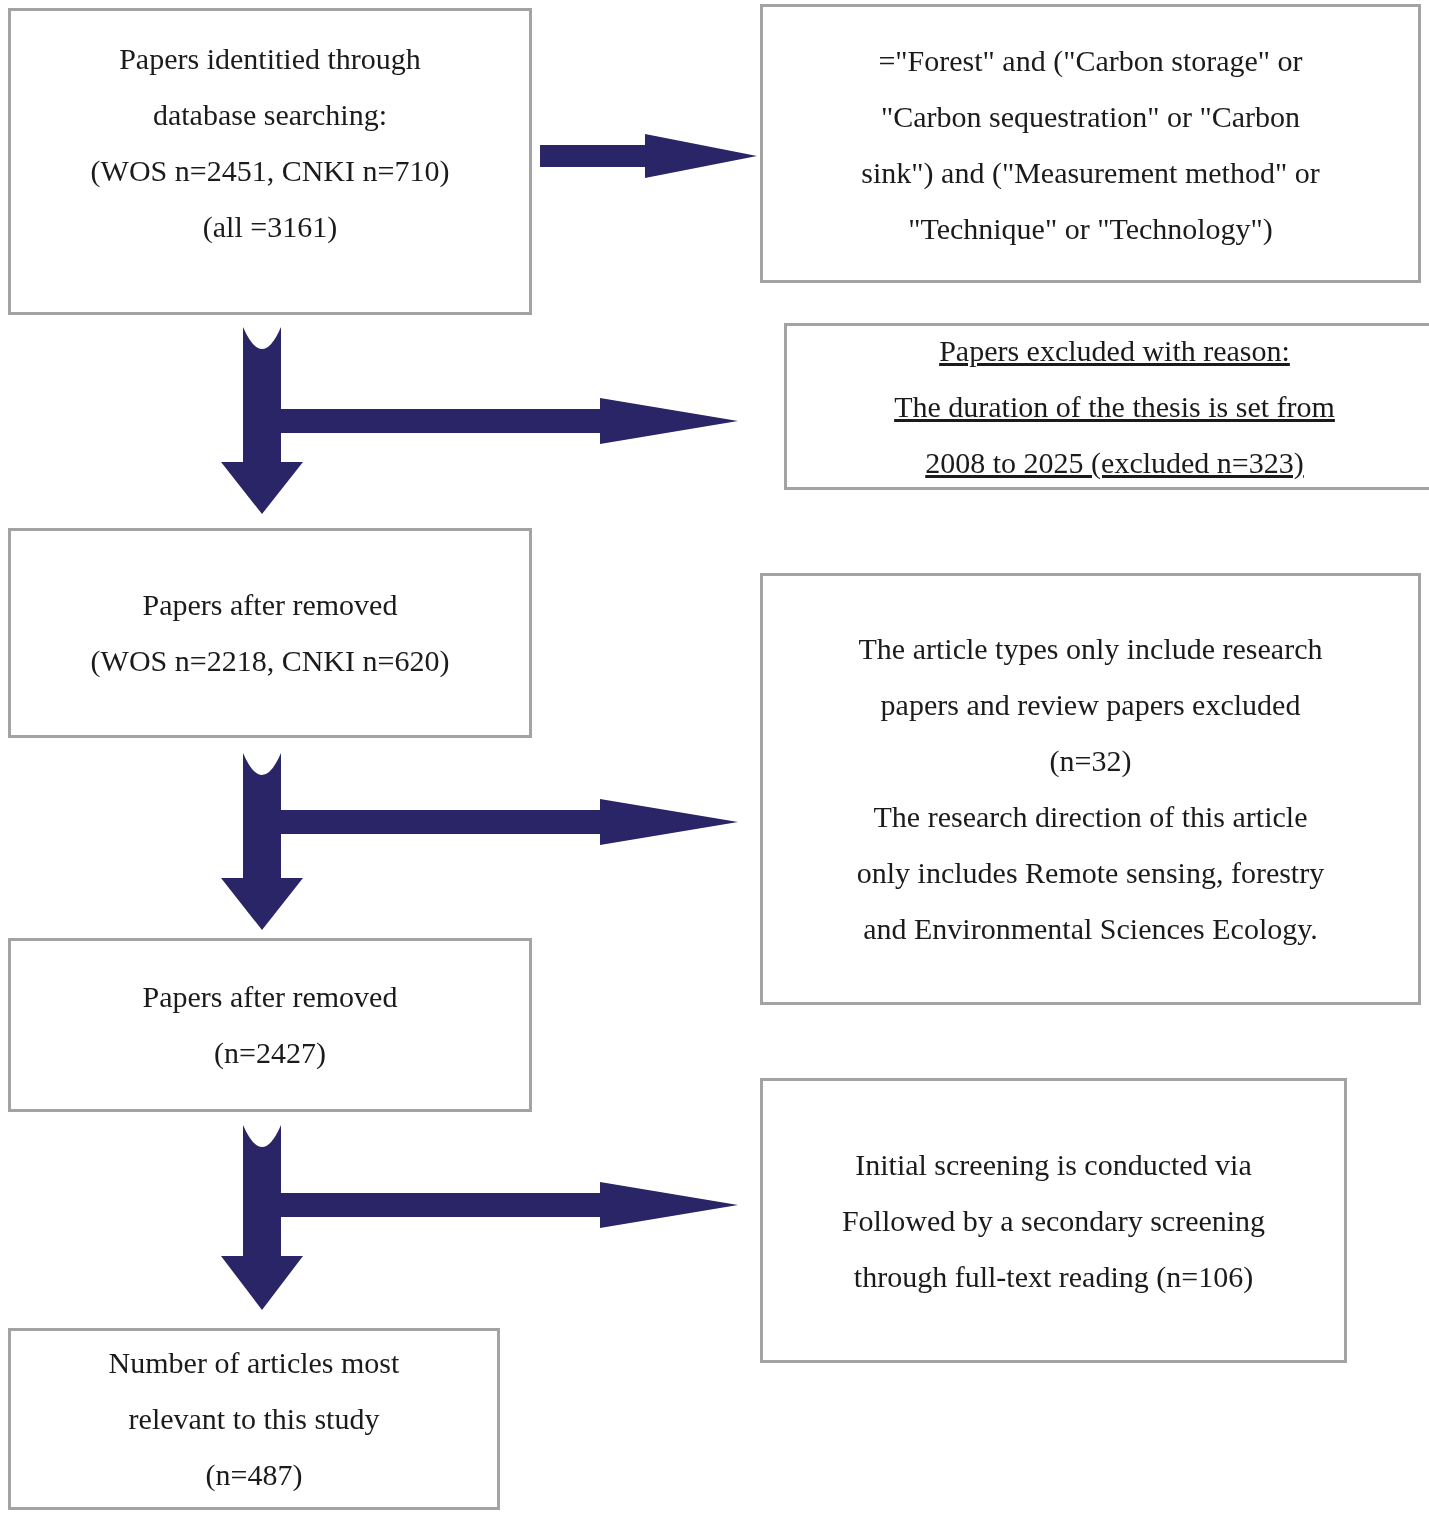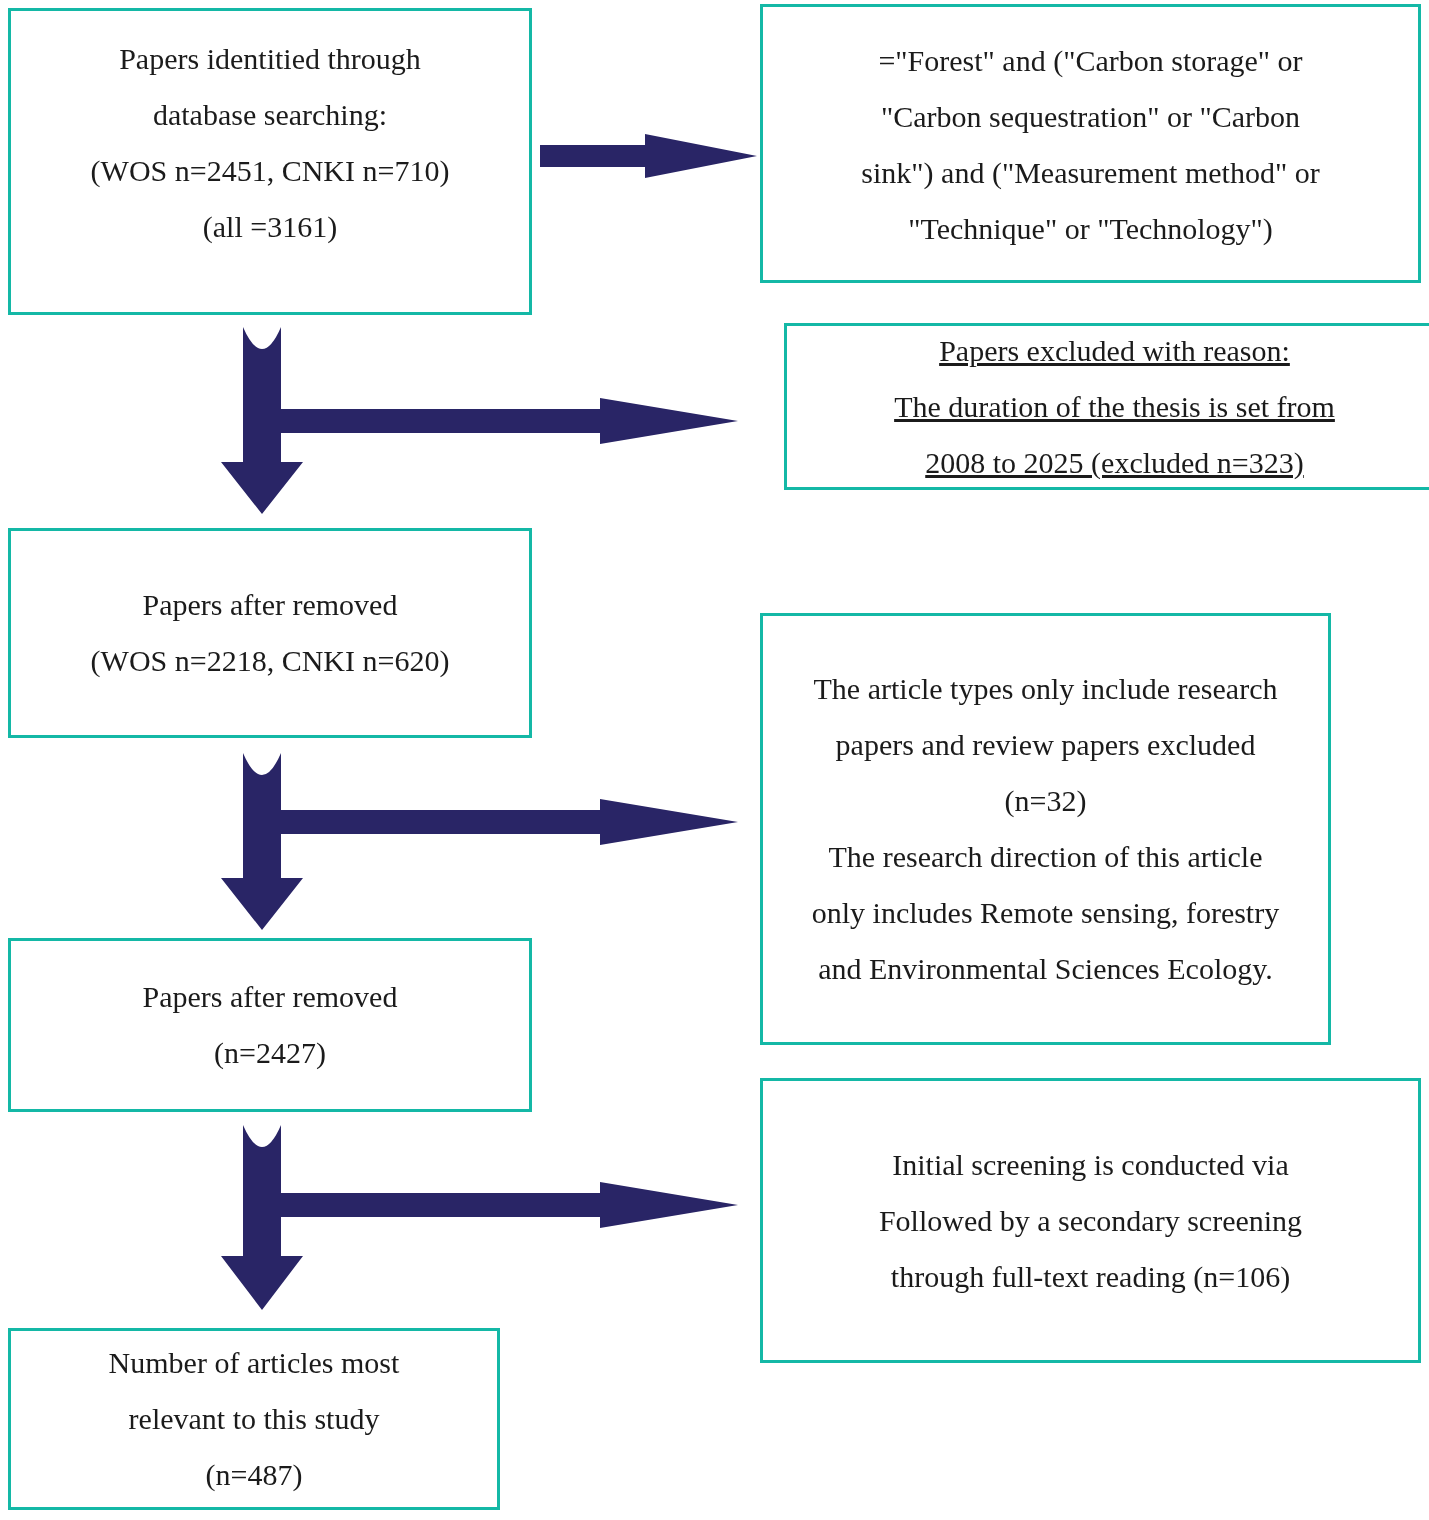--- a/index.html
+++ b/index.html
@@ -6,43 +6,43 @@
   #canvas{
     position:relative;
     width:1429px;height:1520px;
     background:#ffffff;
     font-family:"Liberation Serif","DejaVu Serif",serif;
     color:#1b1b1b;
     overflow:hidden;
   }
   .fbox{
     position:absolute;
-    border:3px solid #14b8a6;
+    border:3px solid #a3a3a3;
     background:#ffffff;
     box-sizing:border-box;
     display:flex;
     flex-direction:column;
     align-items:center;
     justify-content:center;
     text-align:center;
     font-size:30px;
     line-height:56px;
   }
   .fbox .line{width:100%;}
   .top-align{justify-content:flex-start;}
   
   #box-l1{left:8px;top:8px;width:524px;height:307px;padding-top:20px;}
   #box-l2{left:8px;top:528px;width:524px;height:210px;}
   #box-l3{left:8px;top:938px;width:524px;height:174px;}
   #box-l4{left:8px;top:1328px;width:492px;height:182px;}
   
   #box-r1{left:760px;top:4px;width:661px;height:279px;padding-top:26px;}
   #box-r2{left:784px;top:323px;width:661px;height:167px;text-decoration:underline;}
-  #box-r3{left:760px;top:613px;width:571px;height:432px;align-items:center;}
-  #box-r4{left:760px;top:1078px;width:661px;height:285px;}
+  #box-r3{left:760px;top:573px;width:661px;height:432px;align-items:center;}
+  #box-r4{left:760px;top:1078px;width:587px;height:285px;}
   #arrow-layer{position:absolute;left:0;top:0;width:1429px;height:1520px;pointer-events:none;}
 </style>
 </head>
 <body>
 
 <div id="canvas">
 
   <svg id="arrow-layer" viewBox="0 0 1429 1520" xmlns="http://www.w3.org/2000/svg">
 
     <path d="M540,145 L645,145 L645,134 L757,156 L645,178 L645,167 L540,167 Z" fill="#292566"></path>

